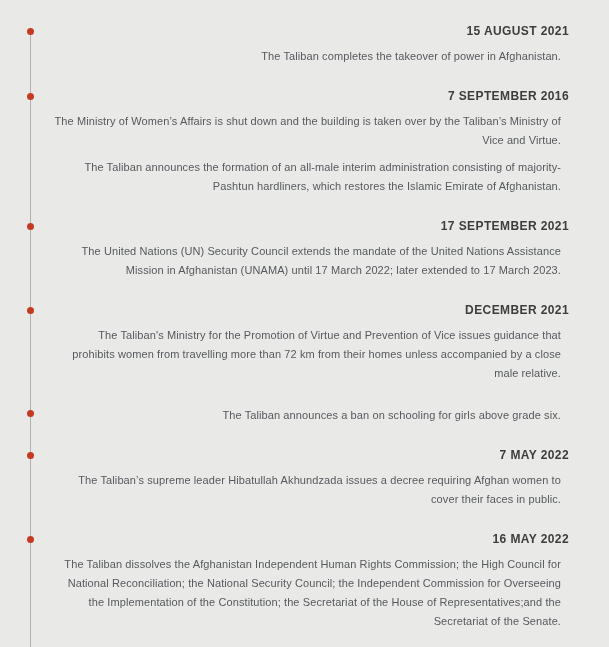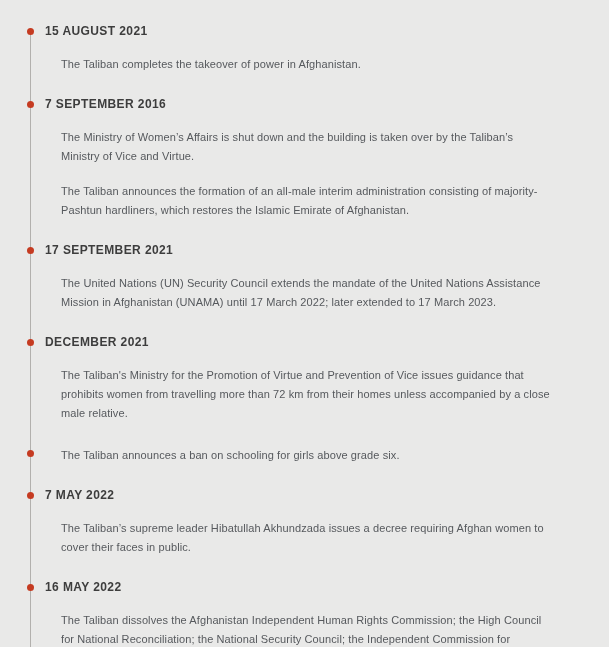--- a/index.html
+++ b/index.html
@@ -2,21 +2,21 @@
 <html style="--bg: #e9e9e8; --line: #b2b0ad; --dot: #c53b21; --date-color: #3d3d3d; --body-color: #56595d;"><head>
 <meta charset="utf-8">
 <style>
   :root{
     --bg: #e9e9e8;
     --line: #b2b0ad;
     --dot: #c53b21;
     --date-color: #3d3d3d;
     --body-color: #56595d;
   }
-  *{ box-sizing: border-box; }
+  *{ box-sizing: border-box; text-align: right; }
   html,body{ margin:0; padding:0; }
   body{
     width:609px; height:647px;
     background: var(--bg);
     font-family: "Liberation Sans", sans-serif;
     overflow:hidden;
     position:relative;
   }
   .page{
     position:absolute; inset:0;
@@ -46,21 +46,21 @@
   }
   .date{
     margin:0 0 6px 0;
     font-size:12px;
     font-weight:bold;
     line-height:15px;
     letter-spacing:0.4px;
     color: var(--date-color);
   }
   .body p{
-    margin:16px;
+    margin:8px;
     font-size:11px;
     line-height:19px;
     letter-spacing:0.1px;
     color: var(--body-color);
   }
 </style>
 </head>
 <body>
 
 <div class="page">

